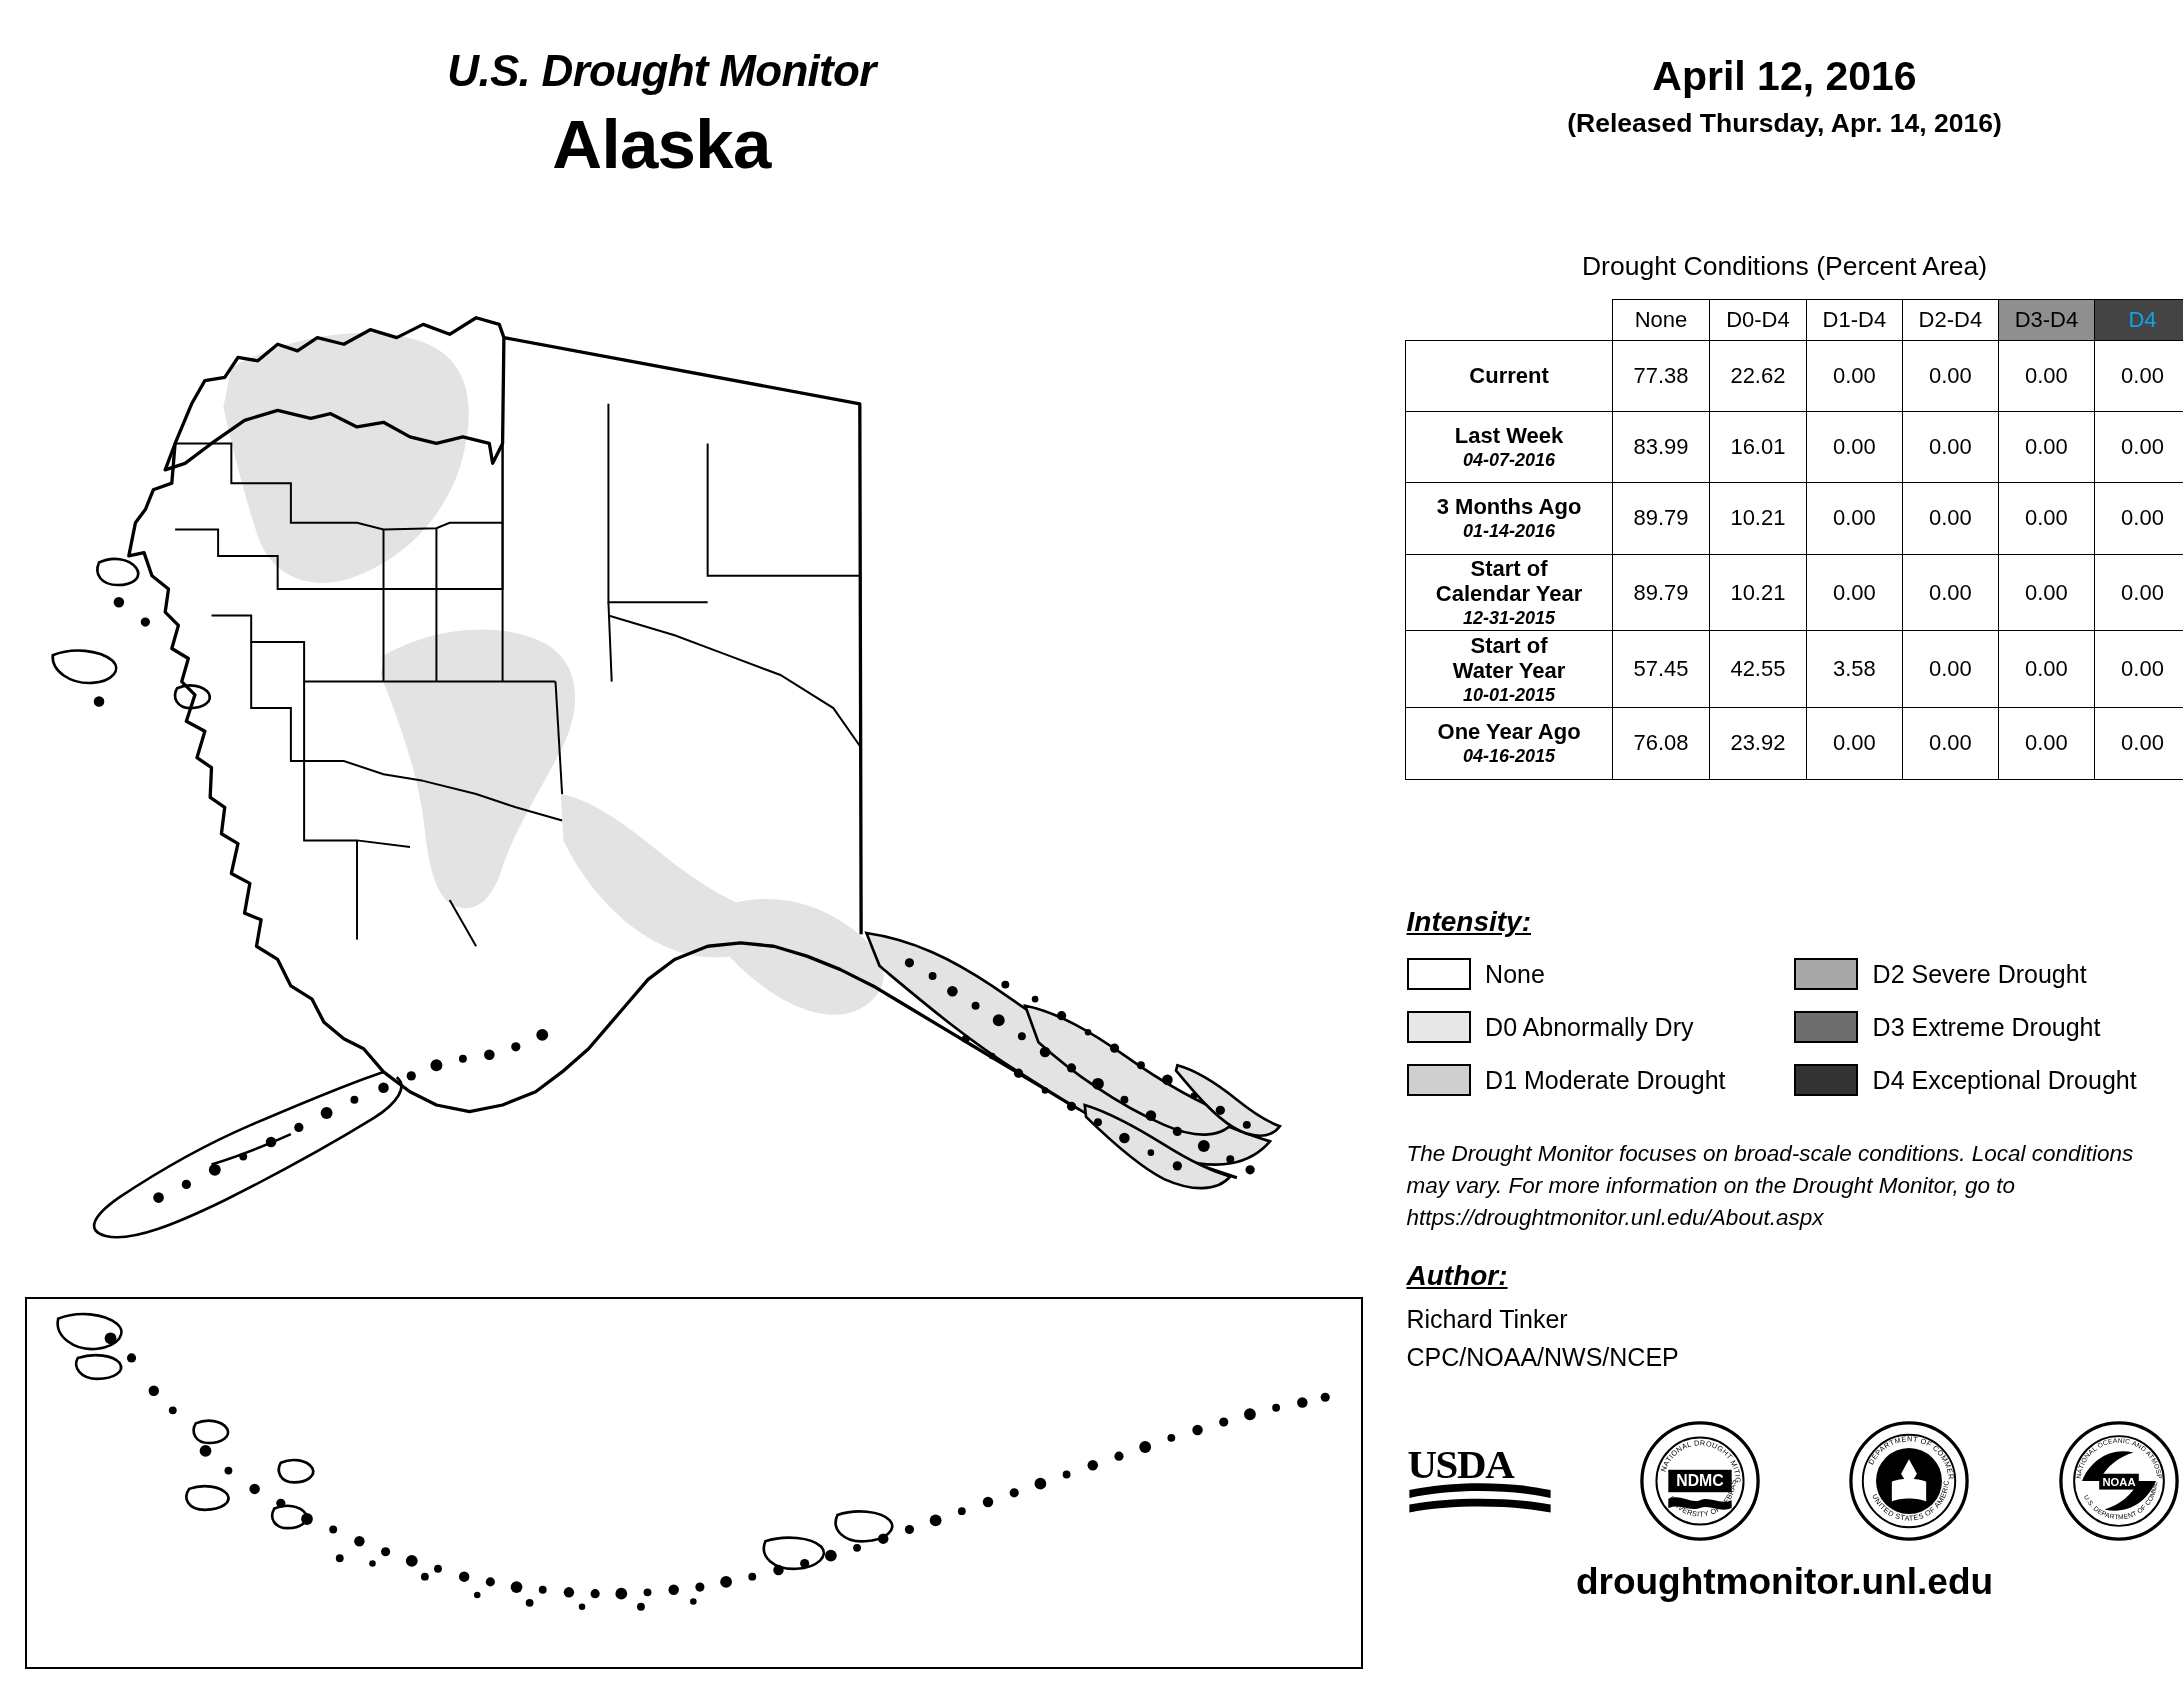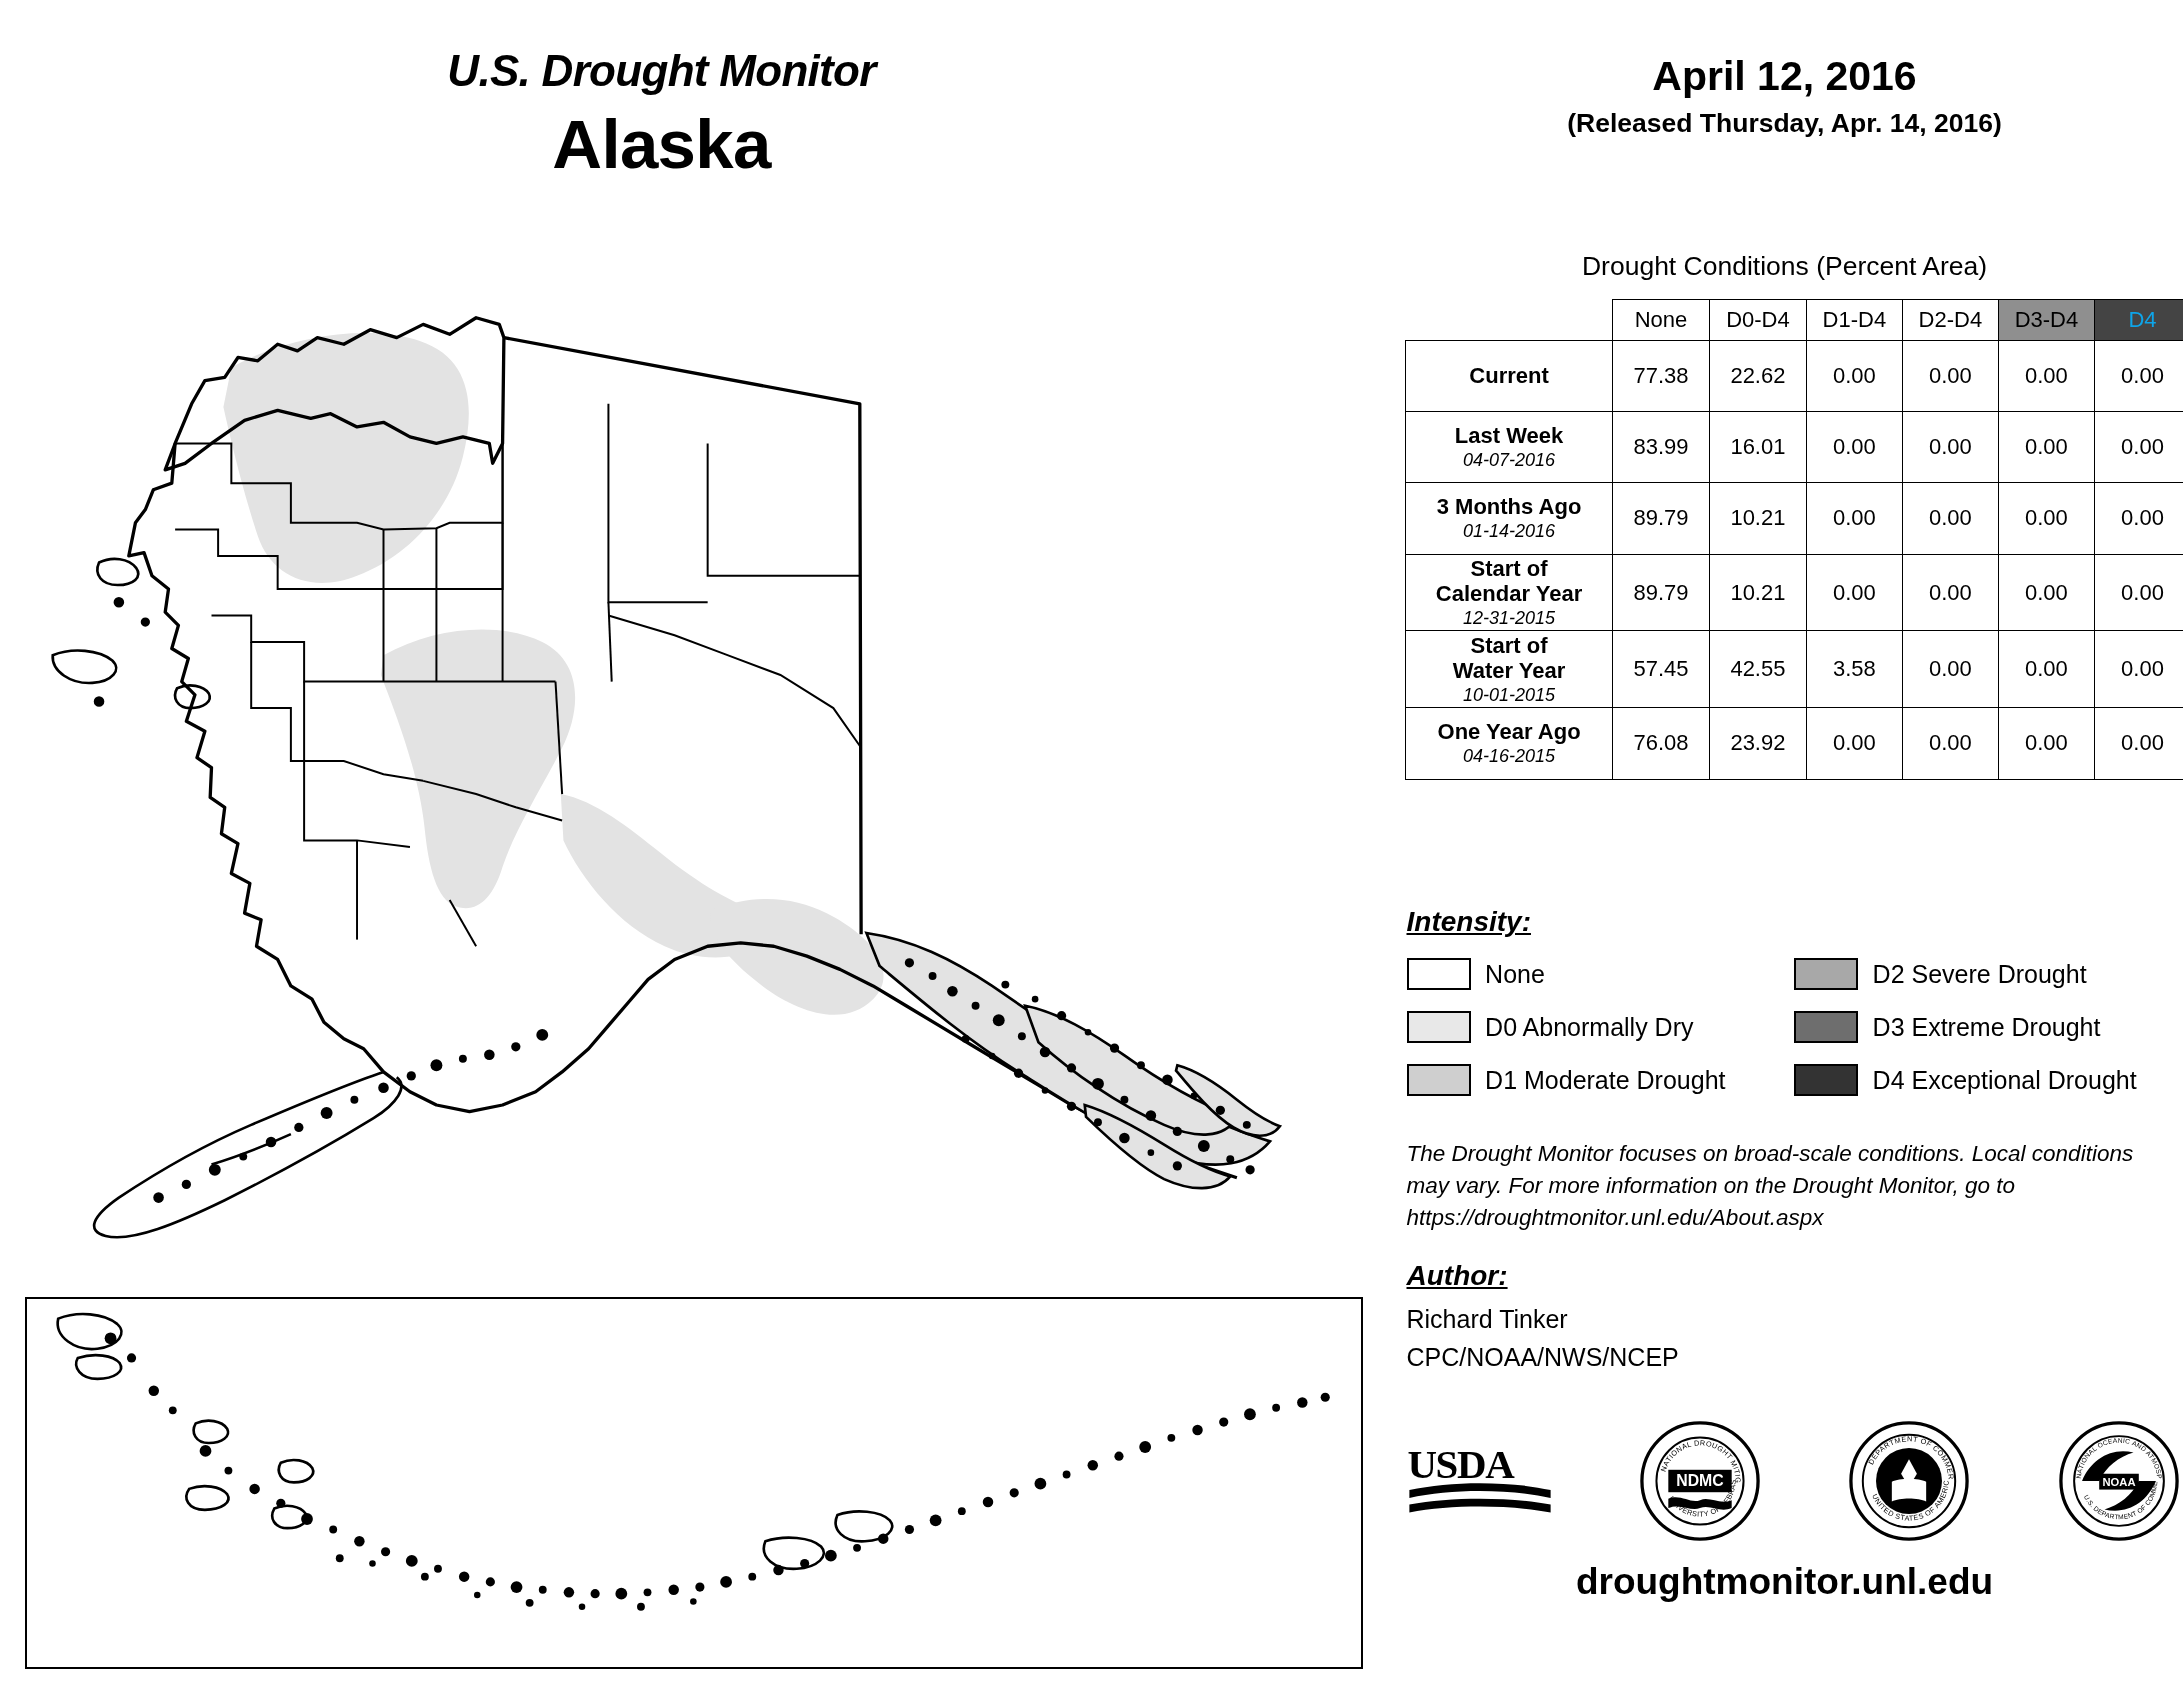--- a/index.html
+++ b/index.html
@@ -141,21 +141,21 @@
     font-size: 22px;
   }
   #cond-table tbody td.rowlabel {
     width: 206px;
     font-weight: bold;
     line-height: 1.12;
     padding: 2.6px 4px;
   }
   .rowlabel .sub {
     display: block;
-    font-weight: normal;
+    font-weight: bold;
     font-style: italic;
     font-size: 18px;
     margin-top: 1.3px;
   }
   .hdr-d3 { background: #8f8f8f; color: #000; }
   .hdr-d4 { background: #444444; color: #0ea5e9; margin-top: 48px; }
 
   
   #intensity-title {
     position: absolute;

